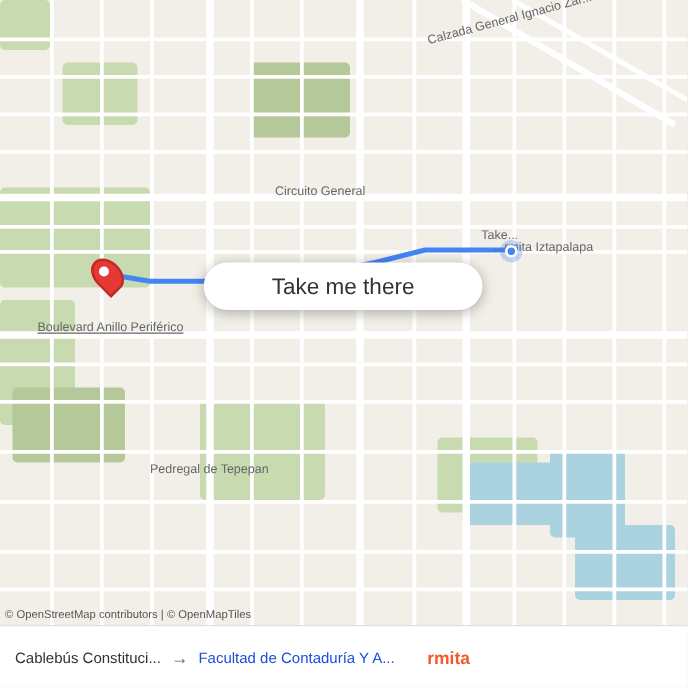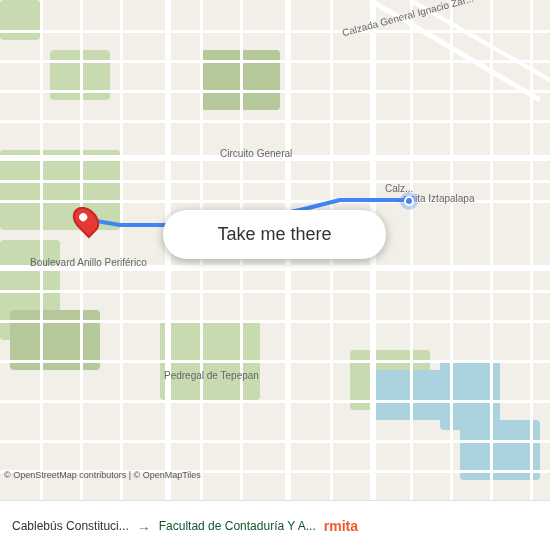--- a/index.html
+++ b/index.html
@@ -79,21 +79,21 @@
       height: 100%;
       pointer-events: none;
     }
 
     
     .take-me-there-btn {
       position: absolute;
       left: 163px;
       top: 210px;
       width: 223px;
-      height: 49px;
+      height: 38px;
       background-color: #fff;
       border-radius: 24px;
       display: flex;
       align-items: center;
       justify-content: center;
       box-shadow: 0 2px 10px rgba(0,0,0,0.3);
       cursor: pointer;
       font-size: 18px;
       font-weight: 500;
       color: #333;
@@ -163,20 +163,21 @@
     #bottom-bar {
       position: absolute;
       bottom: 0;
       width: 550px;
       height: 50px;
       background-color: #fff;
       display: flex;
       align-items: center;
       padding: 0 12px;
       border-top: 1px solid #e0e0e0;
+      gap: 18px;
     }
 
     .route-info {
       display: flex;
       align-items: center;
       gap: 8px;
     }
 
     .route-from {
       font-size: 12px;
@@ -187,21 +188,21 @@
       text-overflow: ellipsis;
     }
 
     .route-arrow {
       font-size: 14px;
       color: #666;
     }
 
     .route-to {
       font-size: 12px;
-      color: #14532d;
+      color: #1d4ed8;
       max-width: 160px;
       white-space: nowrap;
       overflow: hidden;
       text-overflow: ellipsis;
     }
 
     .moovit-logo {
       font-size: 14px;
       font-weight: bold;
       color: #f15a29;
@@ -259,41 +260,41 @@
   <svg class="route-line">
 
     <line x1="370" y1="0" x2="540" y2="100" stroke="white" stroke-width="5"></line>
     <line x1="410" y1="0" x2="550" y2="80" stroke="white" stroke-width="4"></line>
 
     <polyline points="408,200 380,200 340,200 300,210 250,220 200,225 160,225 120,225 90,220" stroke="#4285f4" stroke-width="4" fill="none" stroke-linecap="round" stroke-linejoin="round"></polyline>
   </svg>
 
   <div class="map-label" style="top:10px; left:340px; transform:rotate(-15deg);">Calzada General Ignacio Zar...</div>
   <div class="map-label" style="top:148px; left:220px;">Circuito General</div>
-  <div class="map-label" style="top:183px; left:385px;">Calz...</div>
+  <div class="map-label" style="top:183px; left:385px;">Take...</div>
   <div class="map-label" style="top:193px; left:395px;">...rmita Iztapalapa</div>
-  <div class="map-label" style="top:257px; left:30px;">Boulevard Anillo Periférico</div>
-  <div class="map-label" style="top:370px; left:120px;margin-left:44px;">Pedregal de Tepepan</div>
+  <div class="map-label" style="top:257px; left:30px;text-decoration:underline;">Boulevard Anillo Periférico</div>
+  <div class="map-label" style="top:370px; left:120px;">Pedregal de Tepepan</div>
 
   <div class="marker-origin">
     <div class="pin">
     </div>
   </div>
 
   <div class="marker-dest">
     <div class="dot-outer">
       <div class="dot-inner"></div>
     </div>
   </div>
 
   <div class="take-me-there-btn">
     <span>Take me there</span>
   </div>
 
-  <div style="position:absolute; bottom:20px; left:4px; font-size:9px; color:#555;">
+  <div style="position:absolute; bottom:4px; left:4px; font-size:9px; color:#555;">
     <span>© OpenStreetMap contributors | © OpenMapTiles</span>
   </div>
 </div>
 
 <div id="bottom-bar">
   <div class="route-info">
     <span class="route-from">Cablebús Constituci...</span>
     <span class="route-arrow">→</span>
     <span class="route-to">Facultad de Contaduría Y A...</span>
   </div>

